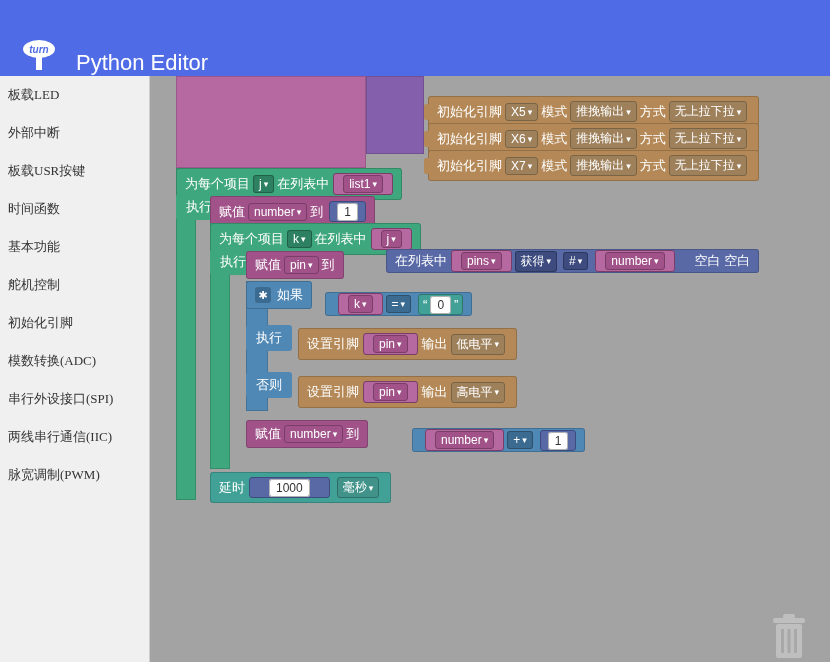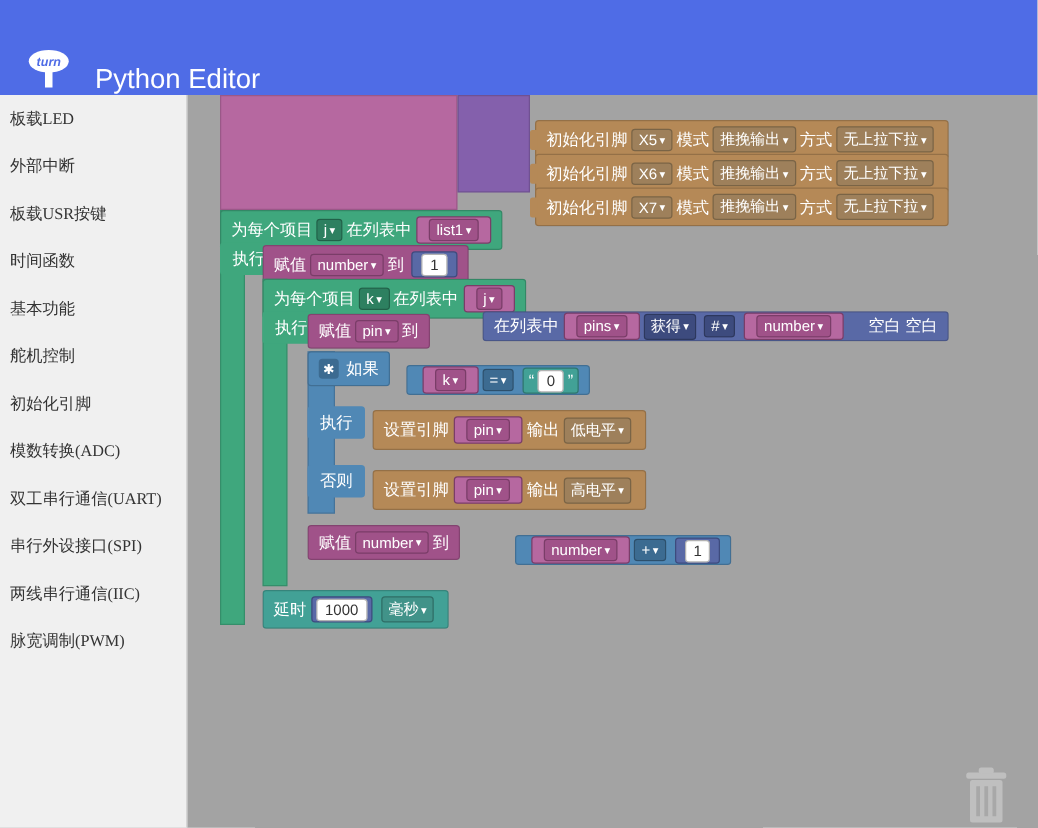--- a/index.html
+++ b/index.html
@@ -49,21 +49,20 @@
 <div class="main">
   <div class="sidebar">
     <div class="side-item">板载LED</div>
     <div class="side-item">外部中断</div>
     <div class="side-item">板载USR按键</div>
     <div class="side-item">时间函数</div>
     <div class="side-item">基本功能</div>
     <div class="side-item">舵机控制</div>
     <div class="side-item">初始化引脚</div>
     <div class="side-item">模数转换(ADC)</div>
-    <div class="side-item">双工串行通信(UART)</div>
     <div class="side-item">串行外设接口(SPI)</div>
     <div class="side-item">两线串行通信(IIC)</div>
     <div class="side-item">脉宽调制(PWM)</div>
   </div>
 
   <div class="canvas">
 
     <div class="bigbox" style="left:26px; top:0; width:190px; height:92px; background:#b668a0;"></div>
     <div class="bigbox" style="left:216px; top:0; width:58px; height:78px; background:#8460ac;"></div>
 
@@ -258,21 +257,21 @@
           </span></span>
       <span class="dd" style="background:#3c6b91;">
           <span>+</span>
           <span class="tri">▾</span>
         </span>
       <span style="background:#5969a6; border:1px solid #3d4b7e; border-radius:3px; padding:2px 4px; margin-left:4px;"><span class="slot">1</span></span>
     </div>
 
     <div class="blk c-teal" style="left:60px; top:396px;">
       <span>延时</span>
-      <span style="background:#5969a6; border:1px solid #3d4b7e; border-radius:3px; padding:2px 0; margin:0 4px;"><span class="slot">1000</span></span>
+      <span style="background:#5969a6; border:1px solid #3d4b7e; border-radius:3px; padding:2px 16px; margin:0 4px;"><span class="slot">1000</span></span>
       <span class="dd teal2">
           <span>毫秒</span>
           <span class="tri">▾</span>
         </span>
     </div>
 
     <svg class="trash" viewBox="0 0 38 48">
       <rect x="6" y="12" width="26" height="34" rx="2" fill="#bfbfbf"></rect>
       <rect x="3" y="6" width="32" height="5" rx="2" fill="#bfbfbf"></rect>
       <rect x="13" y="2" width="12" height="5" rx="2" fill="#bfbfbf"></rect>

